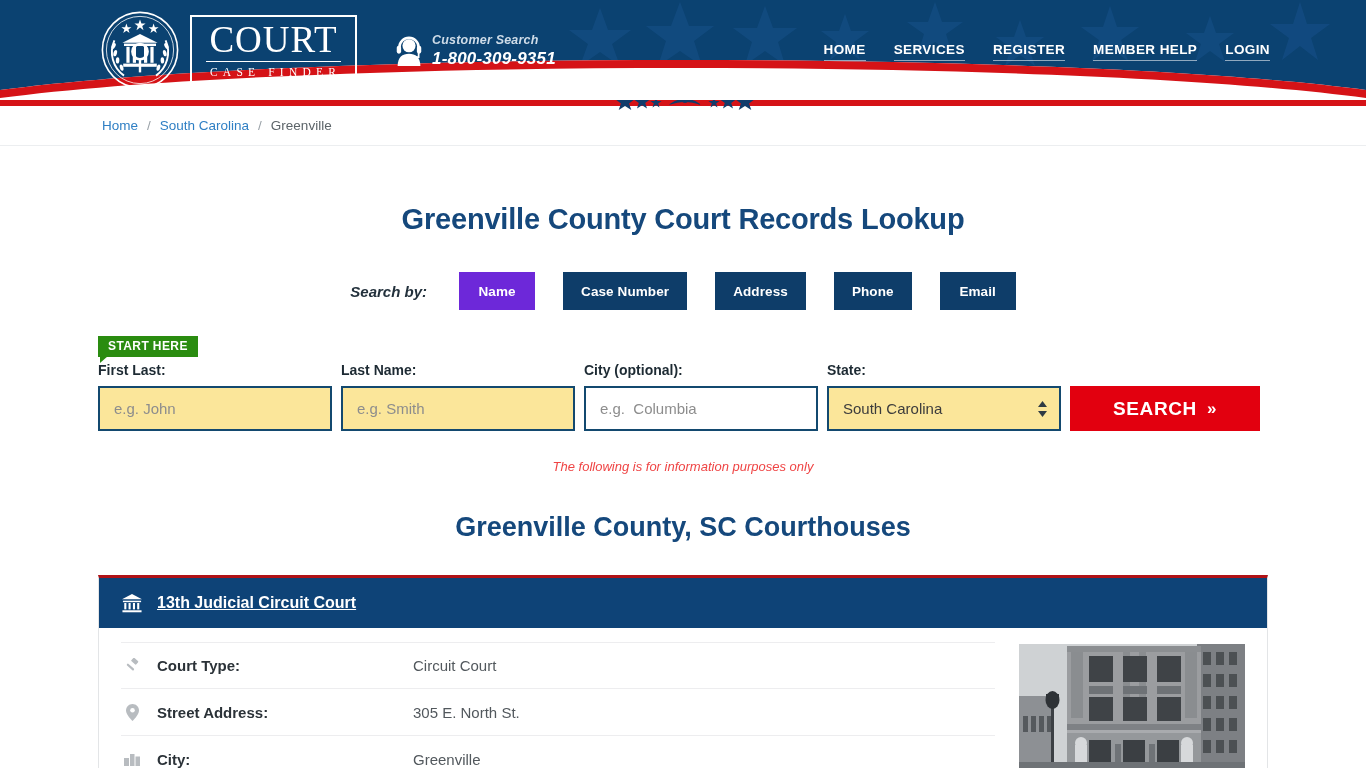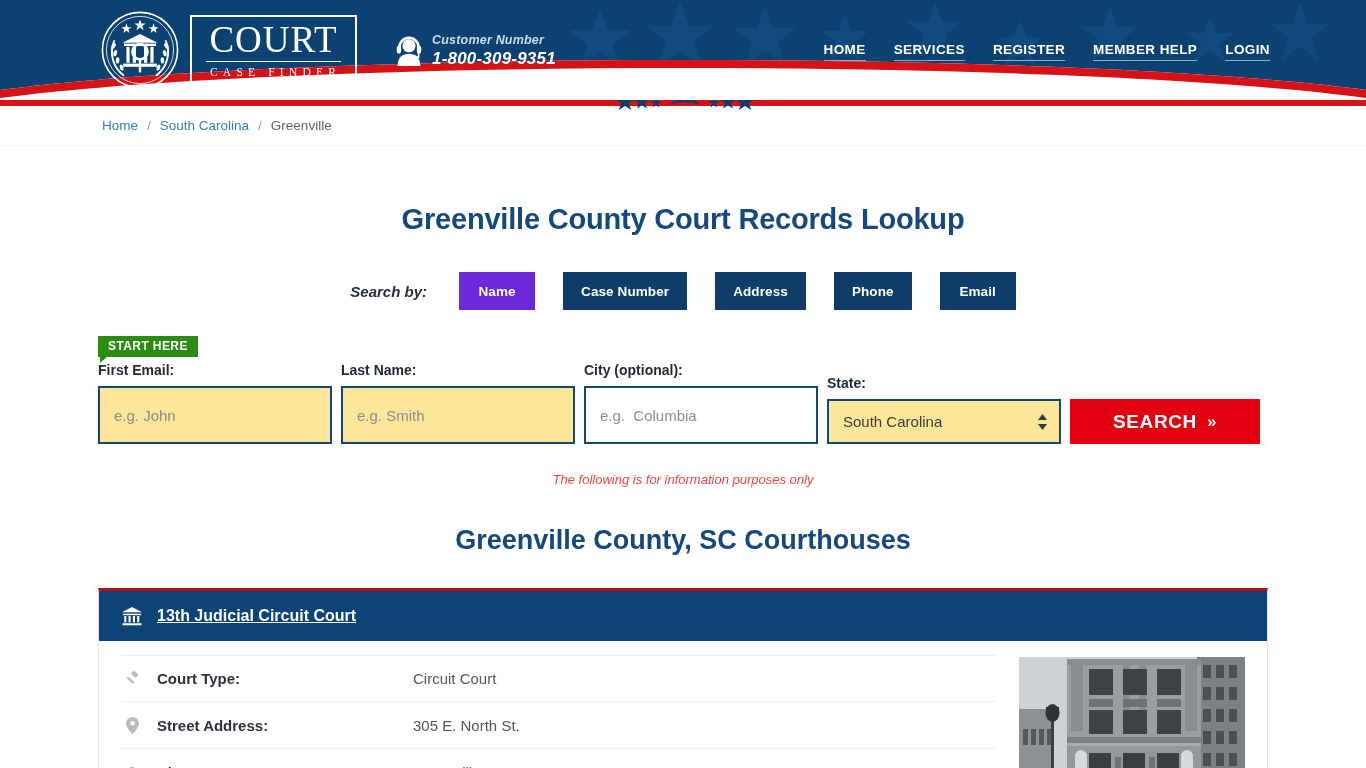--- a/index.html
+++ b/index.html
@@ -232,21 +232,21 @@
     margin-top: 10px;
   }
   .field { display: flex; flex-direction: column; }
   .field-label {
     font-size: 14px;
     font-weight: bold;
     color: #1d2a33;
     margin-bottom: 8px;
   }
   .txt-input {
-    height: 58px;
+    height: 45px;
     border: 2px solid #13496f;
     background: #fbe69a;
     font-family: "Liberation Sans", sans-serif;
     font-size: 15px;
     color: #3c3c3c;
     padding: 0 14px;
     outline: none;
   }
   .txt-input::placeholder { color: #8d8d8d; }
   .txt-input.plain { background: #ffffff; }
@@ -434,21 +434,21 @@
     <div class="cs-block">
       <svg class="cs-icon" viewBox="0 0 32 34">
         <circle cx="16" cy="11" r="7.5" fill="#ffffff"></circle>
         <path d="M3 34 C3 24 8.5 20 16 20 C23.5 20 29 24 29 34 Z" fill="#ffffff"></path>
         <path d="M5 13 A11 11 0 0 1 27 13" fill="none" stroke="#ffffff" stroke-width="3"></path>
         <rect x="2" y="11" width="5" height="9" rx="2.4" fill="#ffffff"></rect>
         <rect x="25" y="11" width="5" height="9" rx="2.4" fill="#ffffff"></rect>
         <path d="M27 19 L27 24 L20 24" fill="none" stroke="#ffffff" stroke-width="2"></path>
       </svg>
       <div>
-        <div class="cs-label">Customer Number</div>
+        <div class="cs-label">Customer Search</div>
         <div class="cs-phone">1-800-309-9351</div>
       </div>
     </div>
 
     <nav class="main-nav">
       <a class="nav-link">HOME</a>
       <a class="nav-link">SERVICES</a>
       <a class="nav-link">REGISTER</a>
       <a class="nav-link">MEMBER HELP</a>
       <a class="nav-link">LOGIN</a>
@@ -497,21 +497,21 @@
     <button class="tab-btn">Phone</button>
     <button class="tab-btn">Email</button>
   </div>
 
   <div class="starthere-wrap">
     <span class="starthere">START HERE</span>
   </div>
 
   <form class="search-form">
     <div class="field">
-      <label class="field-label">First Email:</label>
+      <label class="field-label">First Last:</label>
       <input class="txt-input f-first" type="text" placeholder="e.g. John" style="">
     </div>
     <div class="field">
       <label class="field-label">Last Name:</label>
       <input class="txt-input f-last" type="text" placeholder="e.g. Smith" style="">
     </div>
     <div class="field">
       <label class="field-label">City (optional):</label>
       <input class="txt-input plain f-city" type="text" placeholder="e.g.  Columbia" style="">
     </div>

